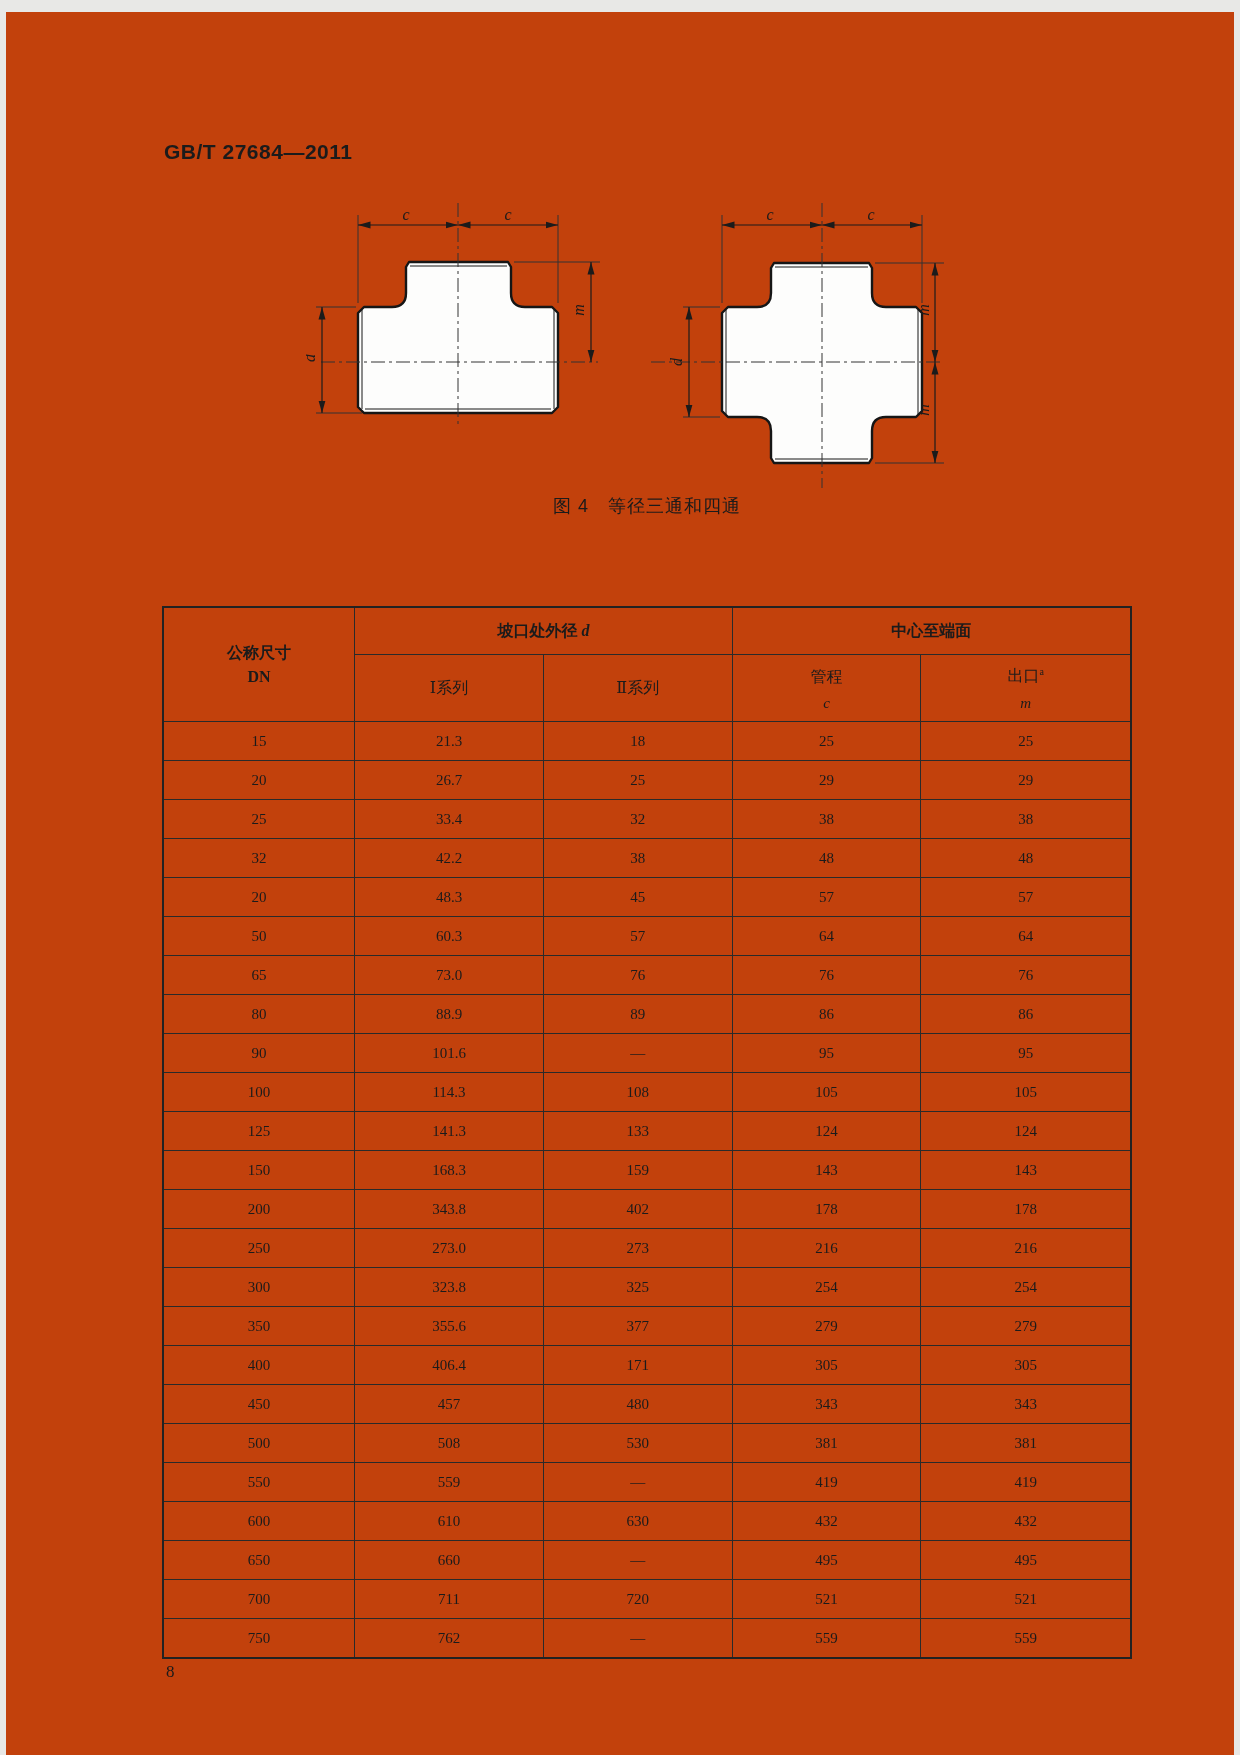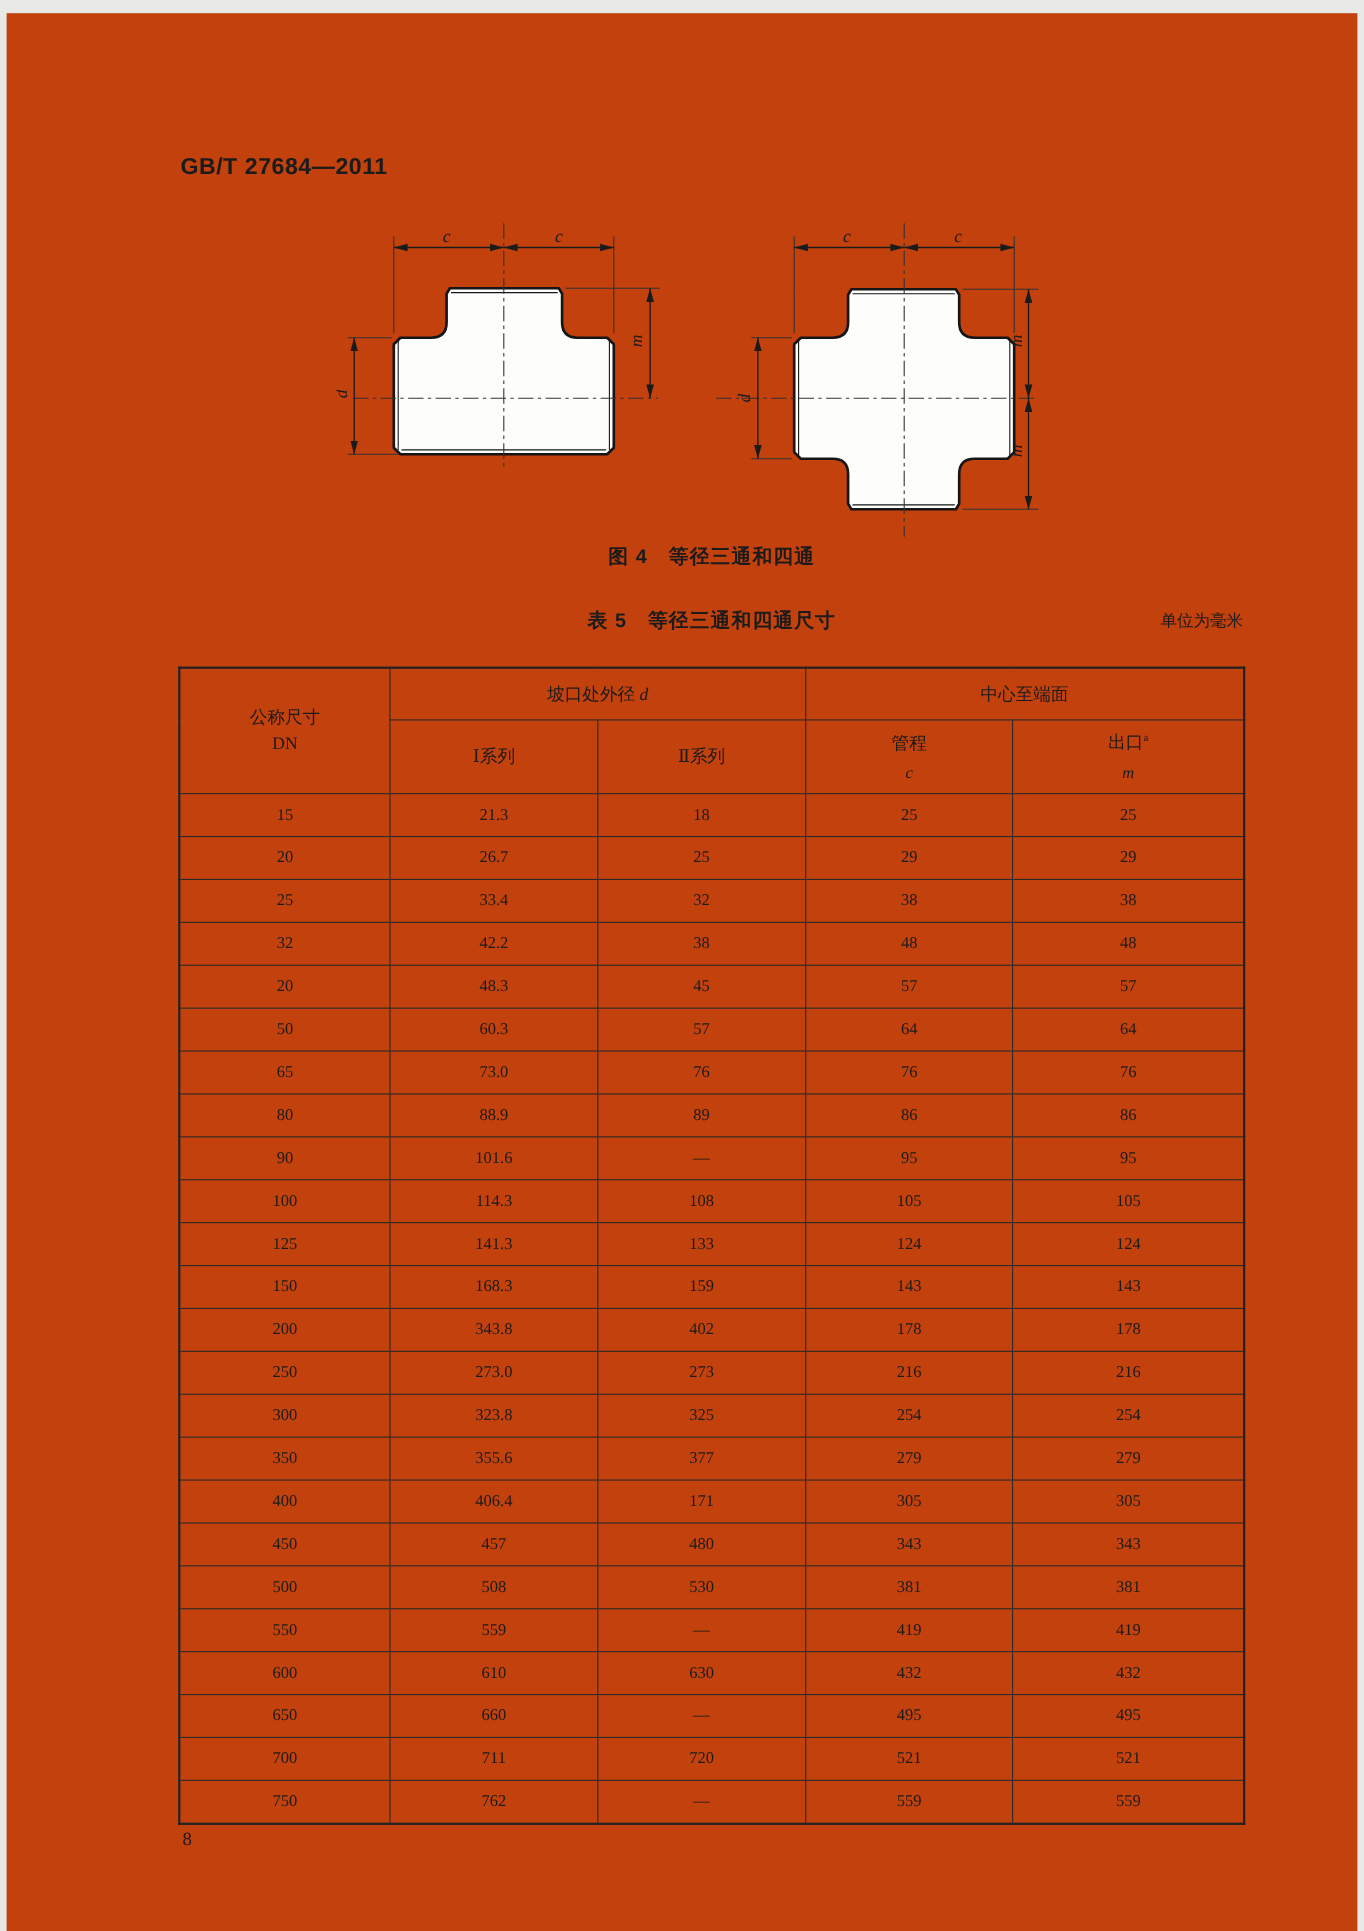--- a/index.html
+++ b/index.html
@@ -18,21 +18,21 @@
     font-family:"Liberation Sans","DejaVu Sans",sans-serif;
     font-weight:bold;font-size:21px;letter-spacing:.5px;
   }
 
   .drawing{position:absolute;}
   .drawing.tee{left:300px;top:183px;}
   .drawing.cross{left:633px;top:183px;}
 
   .figure-caption{
     position:absolute;left:156px;top:482px;width:970px;
-    text-align:center;font-weight:bold;font-size:18px;
+    text-align:center;font-weight:normal;font-size:18px;
     font-family:"Liberation Sans","DejaVu Sans",sans-serif;
     letter-spacing:1px;
   }
 
   .table-caption-row{
     position:absolute;left:156px;top:540px;width:970px;height:26px;
   }
   .table-caption{
     position:absolute;left:0;right:0;text-align:center;
     font-weight:bold;font-size:18px;
@@ -49,21 +49,21 @@
     border-collapse:collapse;
     border:2.5px solid #222;
     font-size:15px;
   }
   .size-table th,.size-table td{
     border:1.5px solid #2a2a2a;
     text-align:center;vertical-align:middle;
     font-weight:normal;
     padding:0;
   }
-  .size-table thead tr.group-row th{height:46px;font-size:16px;}
+  .size-table thead tr.group-row th{height:46px;font-size:16px;font-weight:bold;}
   .size-table thead tr.sub-row th{height:66px;font-size:16px;}
   .size-table td{height:38px;}
   .hdr-line{display:block;line-height:1.5;}
   .var-line{display:block;margin-top:6px;font-style:italic;font-size:15px;}
   .size-table sup{font-size:10px;vertical-align:super;}
   i.var{font-style:italic;}
 
   .page-number{
     position:absolute;left:160px;top:1650px;font-size:17px;
   }
@@ -123,24 +123,20 @@
     <line x1="50" y1="112" x2="50" y2="222" stroke="#1b1b1b" stroke-width="1.2" marker-start="url(#crossA)" marker-end="url(#crossA)"></line>
     <text class="dimtxt" x="131" y="25" text-anchor="middle">c</text>
     <text class="dimtxt" x="232" y="25" text-anchor="middle">c</text>
     <text class="dimtxt" x="290" y="115" text-anchor="middle" transform="rotate(-90 290 115)">m</text>
     <text class="dimtxt" x="290" y="215" text-anchor="middle" transform="rotate(-90 290 215)">m</text>
     <text class="dimtxt" x="43" y="167" text-anchor="middle" transform="rotate(-90 43 167)">d</text>
   </svg>
 
   <div class="figure-caption">图 4　等径三通和四通</div>
 
-  <div class="table-caption-row">
-    <div class="table-caption">表 5　等径三通和四通尺寸</div>
-    <div class="unit-note">单位为毫米</div>
-  </div>
 
   <table class="size-table">
     <colgroup>
       <col style="width:19.8%">
       <col style="width:19.5%">
       <col style="width:19.5%">
       <col style="width:19.5%">
       <col style="width:21.7%">
     </colgroup>
     <thead>

